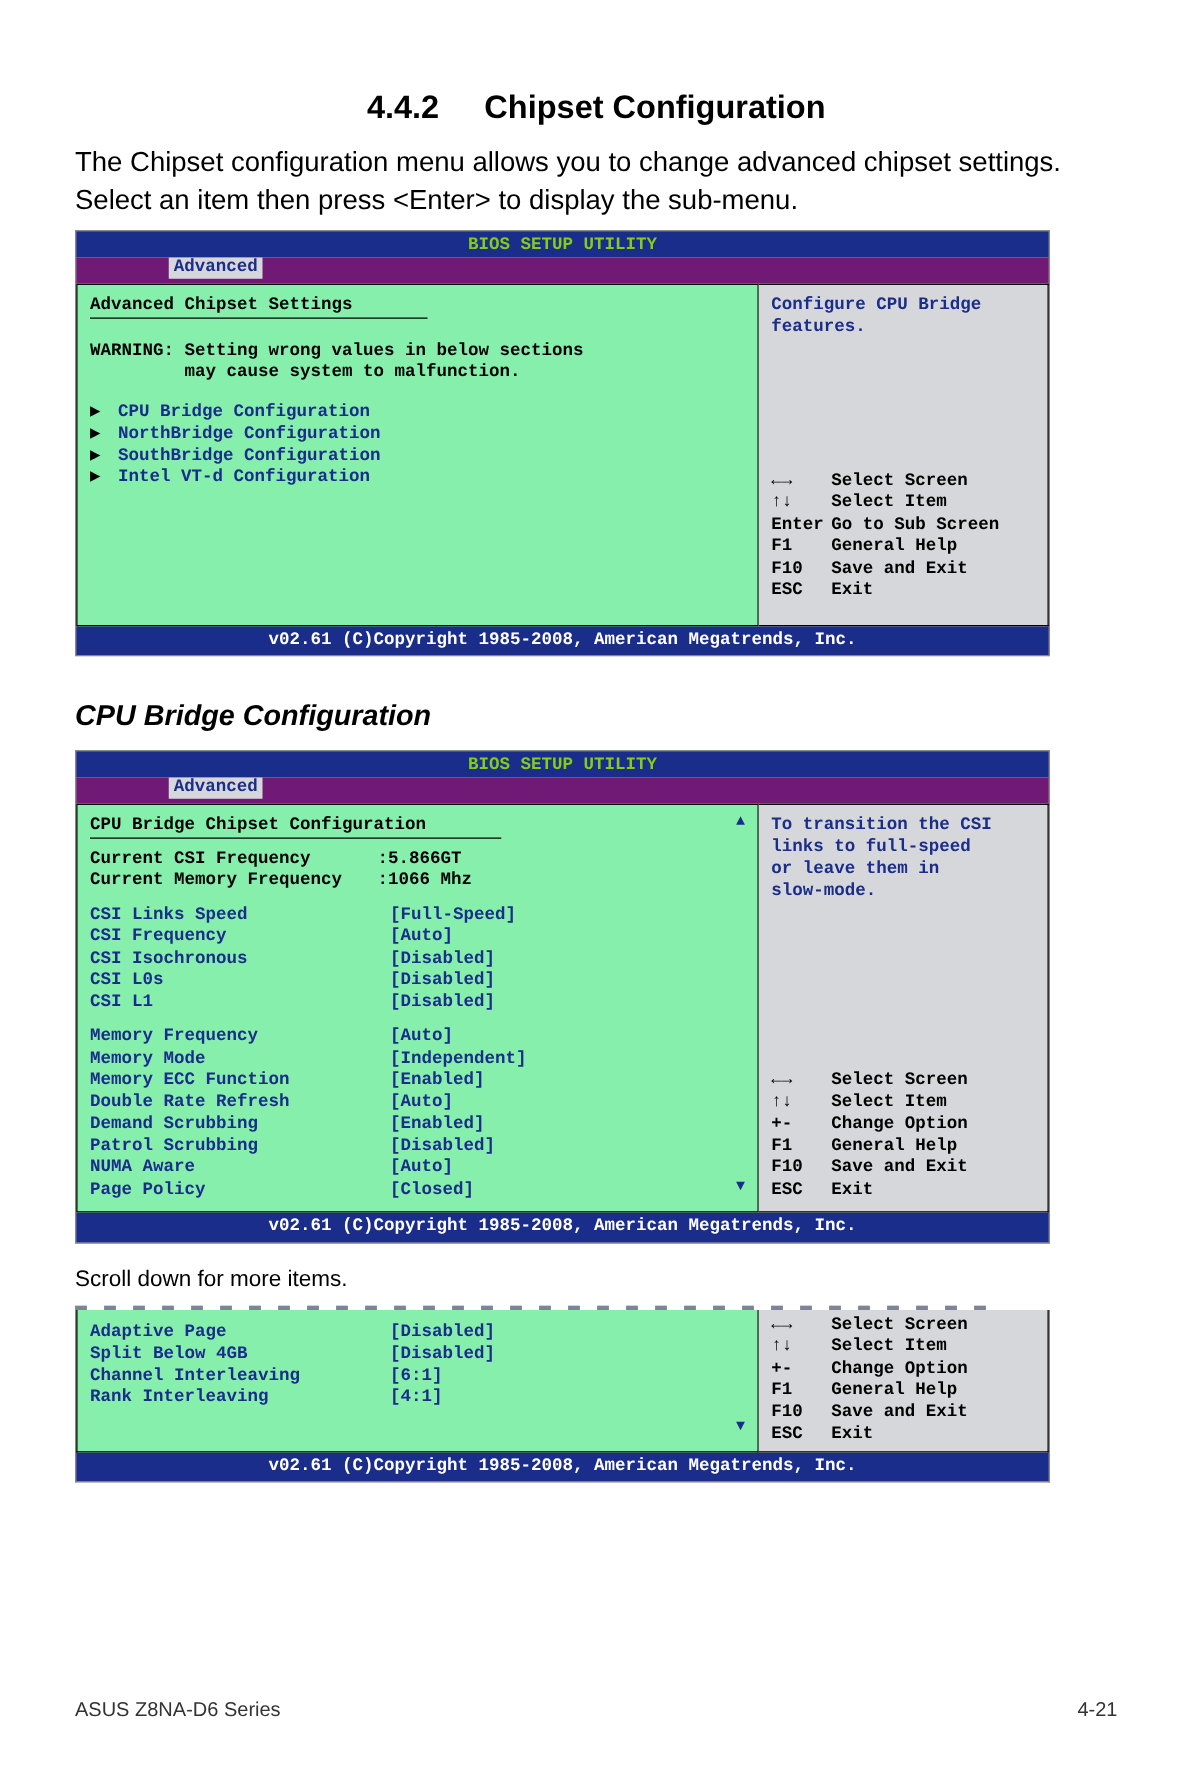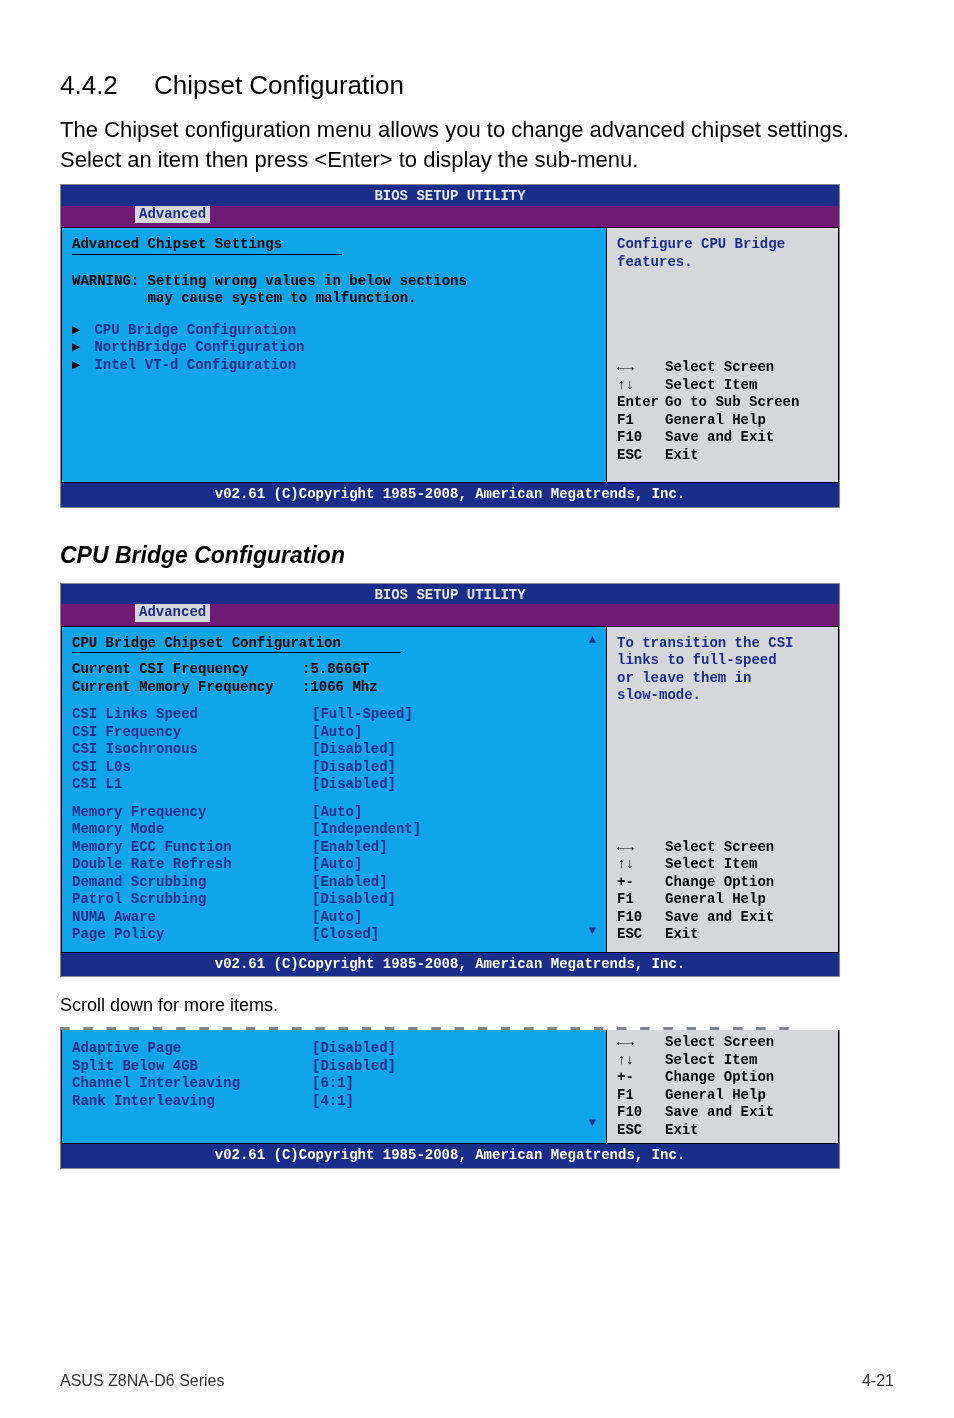--- a/index.html
+++ b/index.html
@@ -8,22 +8,23 @@
     font-family: Arial, Helvetica, sans-serif;
     background: #fff;
     width: 954px;
     color: #000;
     padding: 70px 60px 40px 60px;
     position: relative;
     min-height: 1418px;
   }
   h1 {
     font-size: 26px;
-    font-weight: normal;
+    font-weight: bold;
     margin: 0 0 14px 0;
+    text-align: center;
   }
   h2.italic {
     font-size: 23px;
     font-weight: bold;
     font-style: italic;
     margin: 34px 0 14px 0;
   }
   p.body {
     font-size: 22px;
     line-height: 1.35;
@@ -38,41 +39,41 @@
     border: 1px solid #888;
     background: #dfe0e2;
     font-family: "Courier New", Courier, monospace;
     font-size: 14px;
     font-weight: bold;
     line-height: 1.25;
     margin-bottom: 4px;
   }
   .bios .titlebar {
     background: #1a2d8a;
-    color: #e5e5e5;
+    color: #84cc16;
     text-align: center;
     padding: 3px 0 0 0;
   }
   .bios .tab-row {
     background: #701a75;
     color: #fff;
     padding: 0 0 4px 74px;
   }
   .bios .tab {
     display: inline-block;
     background: #d6d7db;
     color: #1a2d8a;
     padding: 0 4px;
   }
   .bios .content {
     display: flex;
   }
   .bios .main {
     flex: 1;
-    background: #0ea5e9;
+    background: #86efac;
     border: 1px solid #000;
     padding: 8px 10px;
     color: #1a2d8a;
   }
   .bios .side {
     width: 232px;
     background: #d6d7db;
     border: 1px solid #000;
     border-left: none;
     padding: 8px 10px;
@@ -114,21 +115,21 @@
     white-space: nowrap;
     font-family: "Courier New", monospace;
     color: #7e8494;
     letter-spacing: 2px;
     font-size: 16px;
     line-height: 6px;
     font-weight: bold;
   }
   .page-footer {
     position: absolute;
-    bottom: 28px;
+    bottom: 40px;
     left: 60px;
     right: 60px;
     display: flex;
     justify-content: space-between;
     font-size: 16px;
     color: #333;
     border-top: 0;
   }
 </style>
 </head>
@@ -152,20 +153,21 @@
   </div>
   <div class="content">
     <div class="main">
       <span class="heading black">Advanced Chipset Settings</span>
       <div style="height:10px"></div>
       <div class="row black">WARNING: Setting wrong values in below sections</div>
       <div class="row black">         may cause system to malfunction.</div>
       <div style="height:14px"></div>
       <div class="row"><span class="arrow">▶</span> <span class="blue">CPU Bridge Configuration</span></div>
       <div class="row"><span class="arrow">▶</span> <span class="blue">NorthBridge Configuration</span></div>
+      <div class="row"><span class="arrow">▶</span> <span class="blue">SouthBridge Configuration</span></div>
       <div class="row"><span class="arrow">▶</span> <span class="blue">Intel VT-d Configuration</span></div>
       <div style="height:100px"></div>
     </div>
     <div class="side">
       <div>
         <span>Configure CPU Bridge</span><br>
         <span>features.</span>
       </div>
       <div>
         <div class="help-row"><span class="help-key">←→</span><span class="help-act">Select Screen</span></div>

